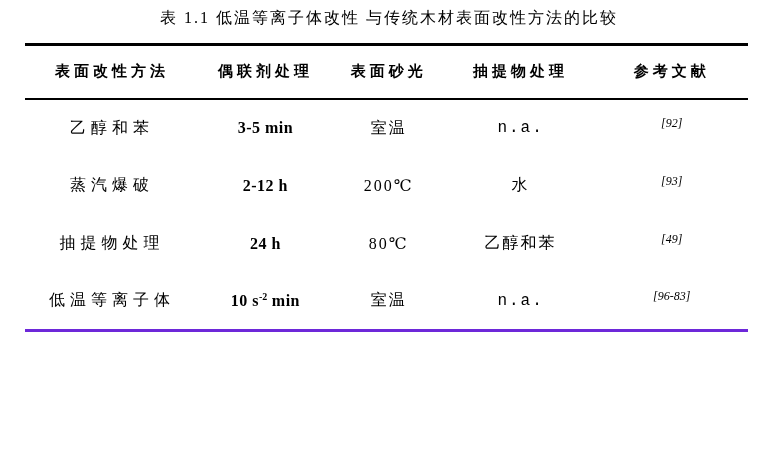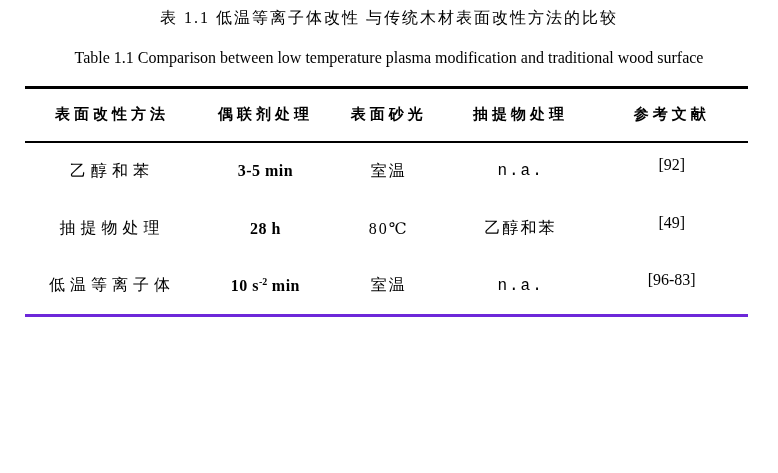--- a/index.html
+++ b/index.html
@@ -69,34 +69,34 @@
   .cell-chem   { letter-spacing: 2px; font-family: Liberation Mono, monospace; }
   .cell-time   { letter-spacing: 0.5px; font-weight: bold; }
   .sup-unit {
     font-size: 10px;
     vertical-align: super;
     line-height: 0;
     letter-spacing: 0;
   }
   .ref {
     display: inline-block;
-    font-size: 16px;
+    font-size: 12px;
     letter-spacing: 0;
     transform: translateY(-6px);
+    font-style: italic;
   }
 </style>
 </head>
 <body>
 
 <div class="page">
 
   <div class="title-zh">表 1.1 低温等离子体改性 与传统木材表面改性方法的比较</div>
 
   <div class="title-en">
-    <span class="title-en-line">Table 1.1 Comparison between low temperature plasma modification and traditional wood surface</span>
   </div>
 
   <table class="cmp">
     <colgroup>
       <col style="width:24.1%">
       <col style="width:18.3%">
       <col style="width:15.8%">
       <col style="width:20.7%">
       <col style="width:21.1%">
     </colgroup>
@@ -111,22 +111,29 @@
     </thead>
     <tbody>
       <tr>
         <td class="cell-method">乙醇和苯</td>
         <td class="cell-time"><span>3-5 min</span><span class="sup-unit"></span><span></span></td>
         <td class="cell-temp">室温</td>
         <td class="cell-chem">n.a.</td>
         <td><span class="ref">[92]</span></td>
       </tr>
       <tr>
+        <td class="cell-method">蒸汽爆破</td>
+        <td class="cell-time"><span>2-12 h</span><span class="sup-unit"></span><span></span></td>
+        <td class="cell-temp">200℃</td>
+        <td class="cell-chem">水</td>
+        <td><span class="ref">[93]</span></td>
+      </tr>
+      <tr>
         <td class="cell-method">抽提物处理</td>
-        <td class="cell-time"><span>28 h</span><span class="sup-unit"></span><span></span></td>
+        <td class="cell-time"><span>24 h</span><span class="sup-unit"></span><span></span></td>
         <td class="cell-temp">80℃</td>
         <td class="cell-chem">乙醇和苯</td>
         <td><span class="ref">[49]</span></td>
       </tr>
       <tr>
         <td class="cell-method">低温等离子体</td>
         <td class="cell-time"><span>10 s</span><span class="sup-unit">-2</span><span> min</span></td>
         <td class="cell-temp">室温</td>
         <td class="cell-chem">n.a.</td>
         <td><span class="ref">[96-83]</span></td>

